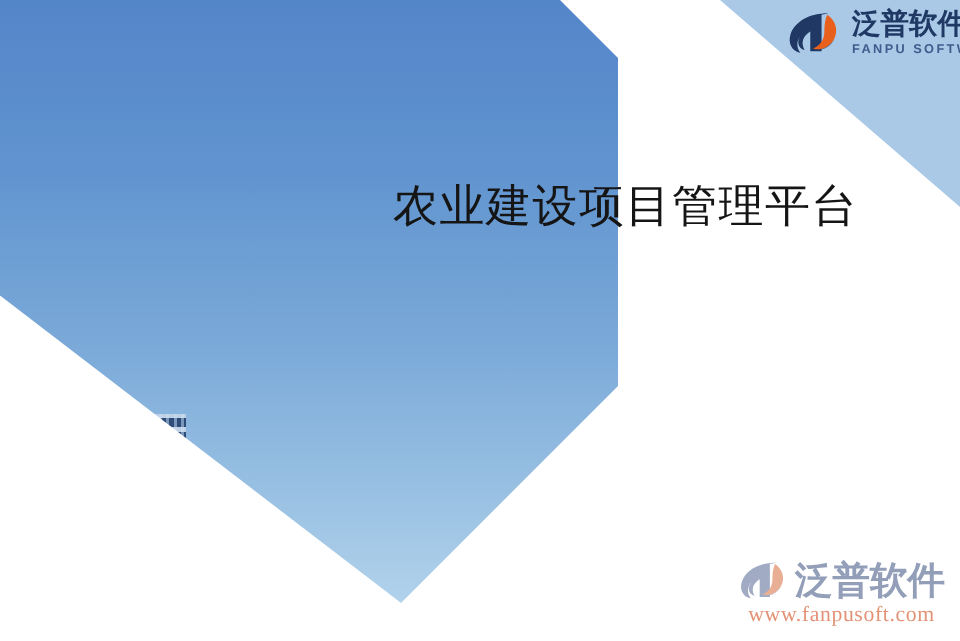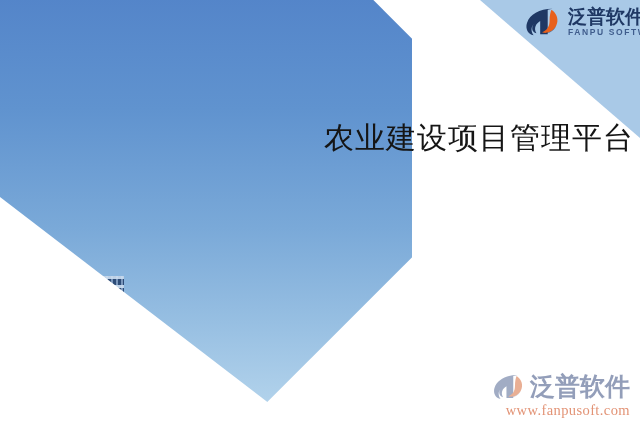--- a/index.html
+++ b/index.html
@@ -149,21 +149,21 @@
     clip-path: polygon(0% 0%, 0% 100%, 100% 100%);
     z-index: 3;
   }
 
   
   .headline {
     position: absolute;
     right: 6px;
     top: 118px;
     width: 372px;
-    text-align: right;
+    text-align: left;
     z-index: 6;
     font-family: "Liberation Serif", "DejaVu Serif", serif;
     color: #151515;
     font-size: 30px;
     line-height: 40px;
     letter-spacing: 1px;
     font-weight: 400;
   }
   .headline .line { display: block; white-space: nowrap; }
   .headline .line2 { margin-top: 4px; }
@@ -215,21 +215,21 @@
     font-weight: 700;
     color: #8a96b4;
     letter-spacing: 0px;
     white-space: nowrap;
   }
   .brand-bottom .url {
     font-family: "Liberation Serif", "DejaVu Serif", serif;
     font-size: 14.5px;
     color: #e08a6a;
     letter-spacing: 0.4px;
-    text-align: right;
+    text-align: center;
     margin-top: -1px;
     white-space: nowrap;
   }
 </style>
 </head>
 <body>
 
 <div id="canvas">
 
   <div class="corner-band"></div>

